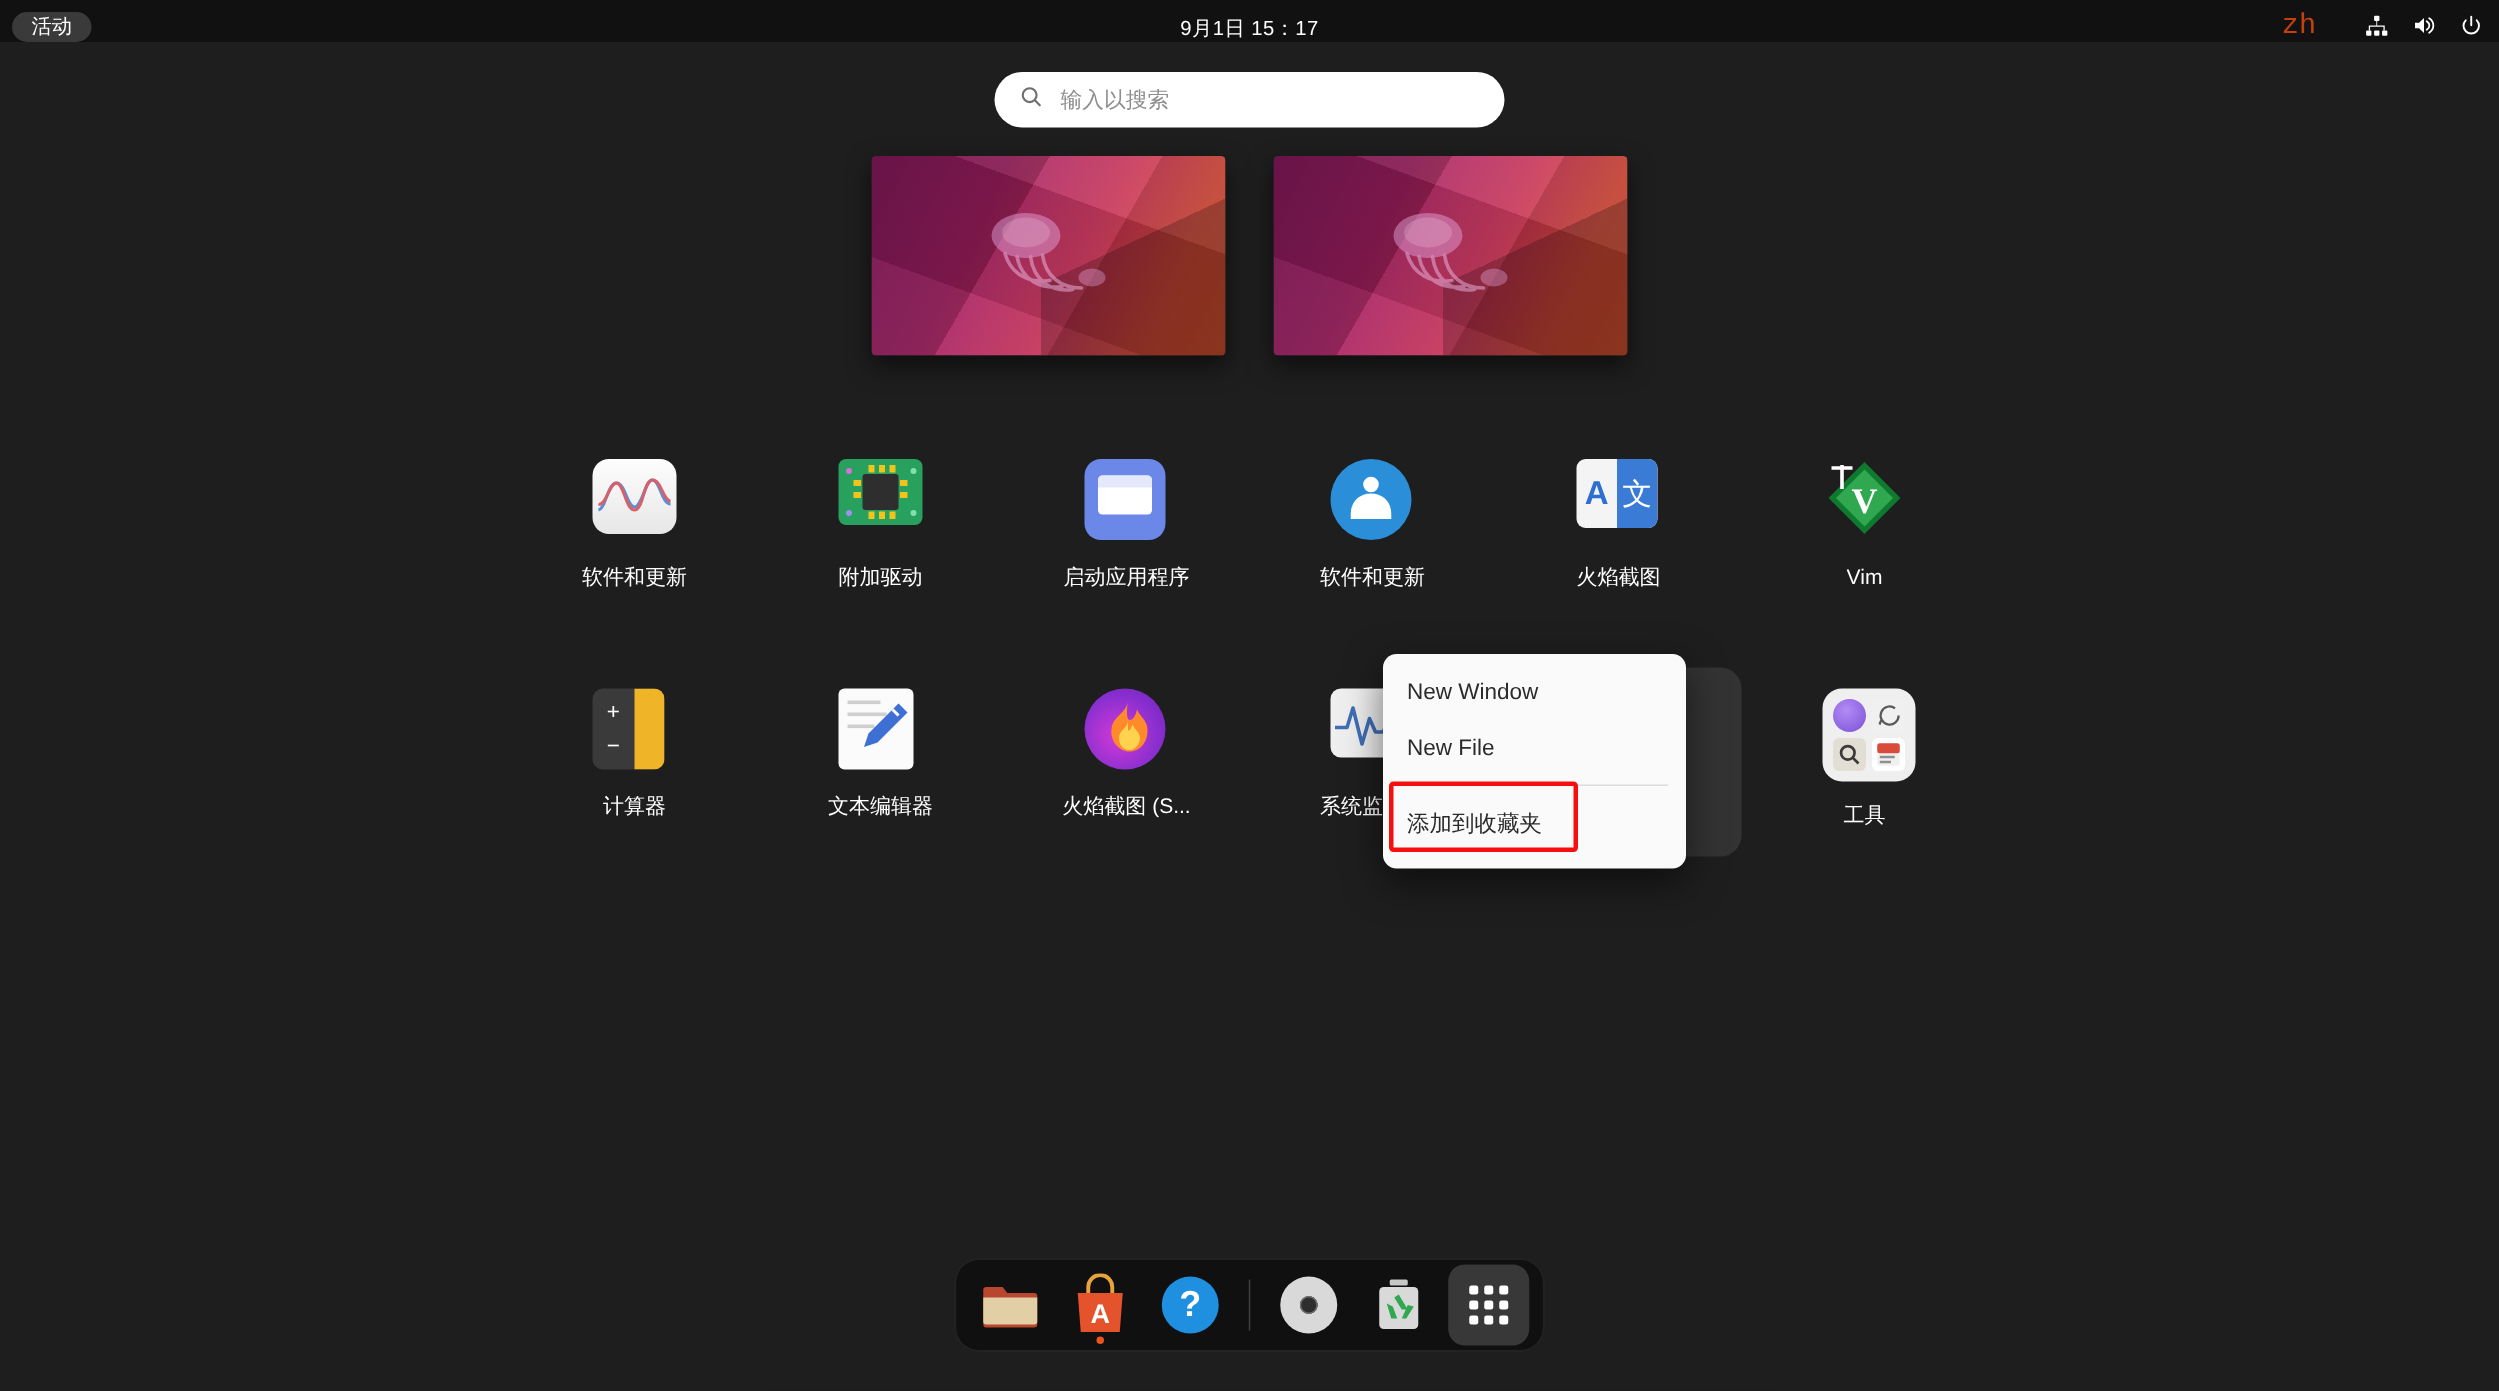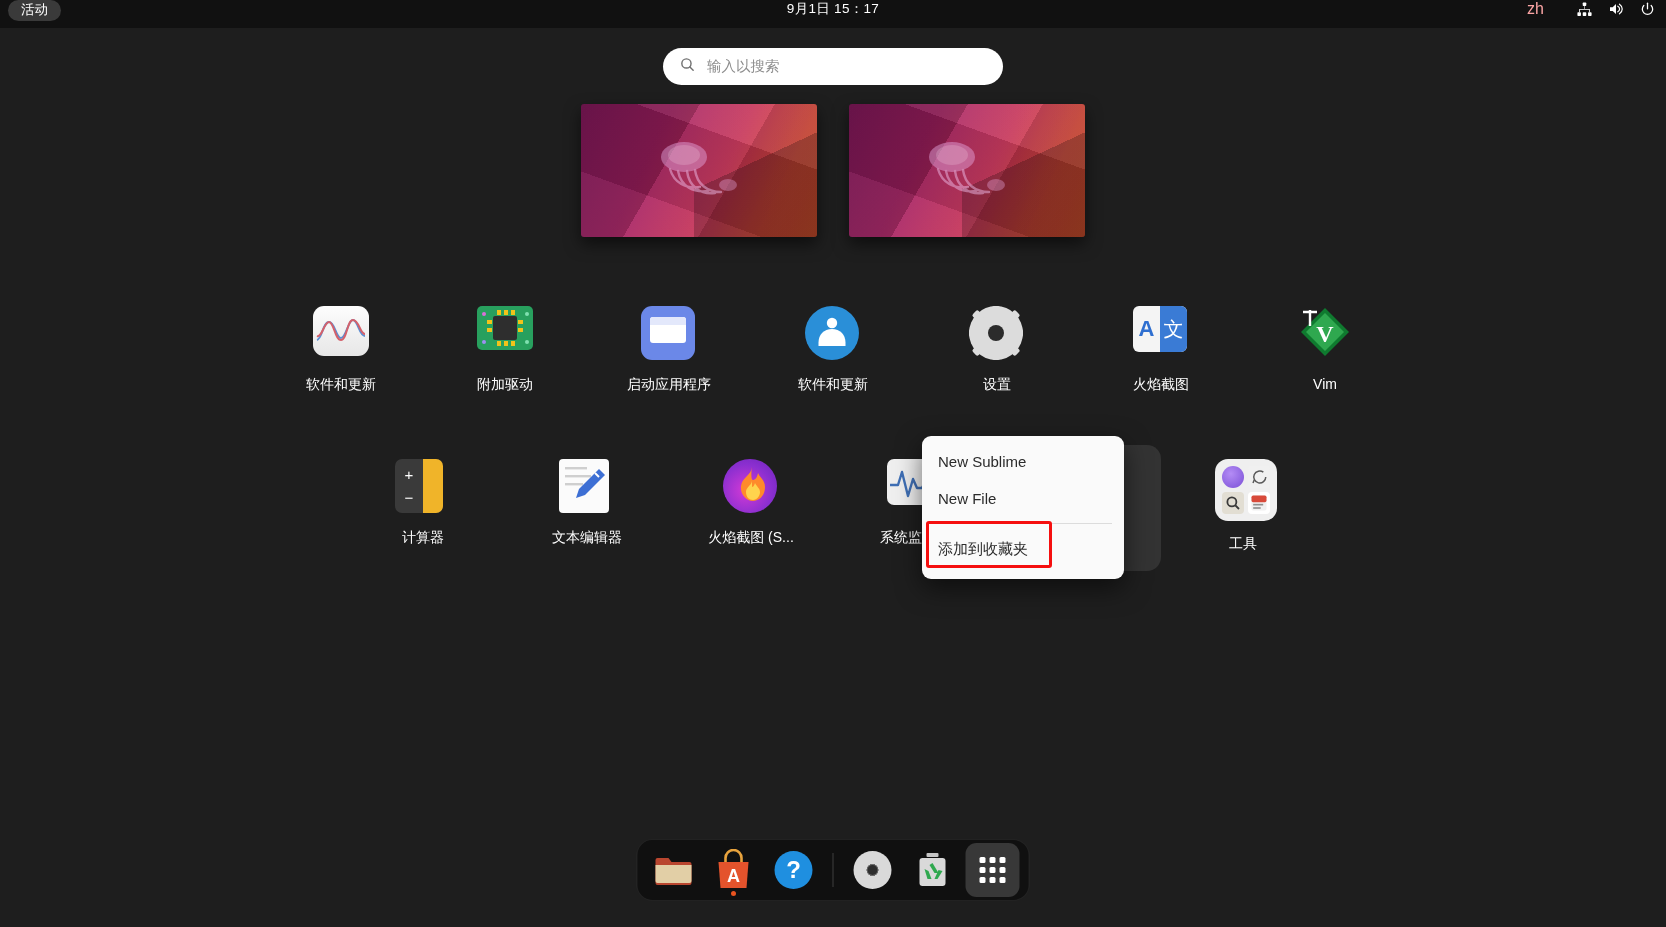--- a/index.html
+++ b/index.html
@@ -8,32 +8,32 @@
     background:#1f1f1f;
     font-family:"Liberation Sans","DejaVu Sans",sans-serif;
     overflow:hidden;
     -webkit-font-smoothing:antialiased;
   }
   #desktop { position:relative; width:1666px; height:927px; background:#1e1e1e; }
 
   
   .topbar {
     position:absolute; top:0; left:0; width:1666px; height:28px;
-    background:#111111; display:flex; align-items:flex-start; z-index:50;
+    background:#111111; display:flex; align-items:flex-end; z-index:50;
   }
   .activities {
     margin-left:8px; padding:3px 13px 4px; border-radius:14px;
     background:#3a3a3a; color:#ffffff; font-size:13.5px; line-height:1;
   }
   .clock {
     position:absolute; left:50%; transform:translateX(-50%);
     color:#ffffff; font-size:13.5px; letter-spacing:.3px; white-space:nowrap;
   }
   .tray { position:absolute; right:10px; display:flex; align-items:center; gap:14px; }
-  .tray .lang { color:#fca5a5; font-size:16px; margin-right:18px; }
+  .tray .lang { color:#c2410c; font-size:19px; margin-right:18px;font-family:Liberation Mono, monospace; }
   .tray svg { display:block; }
 
   
   .searchwrap { position:absolute; top:48px; left:0; width:1666px; display:flex; justify-content:center; }
   .search {
     width:340px; height:37px; background:#ffffff; border-radius:19px;
     display:flex; align-items:center; padding:0 16px; gap:11px;
   }
   .search .ph { color:#8d8d8d; font-size:14.5px;text-align:center; }
 
@@ -257,40 +257,20 @@
           <div class="ic-softupd">
             <svg width="54" height="54" viewBox="0 0 54 54" style="position:absolute;left:0;top:0">
               <circle cx="27" cy="17" r="5.2" fill="#ffffff"></circle>
               <path d="M27 23c-8 0-13.5 5.6-13.5 13.5V40h27v-3.5C40.5 28.6 35 23 27 23z" fill="#ffffff"></path>
             </svg>
           </div>
         </div>
         <div class="caption">软件和更新</div>
       </div>
 
-      <div class="cell">
-        <div class="icon64">
-          <div class="ic-settings">
-            <svg width="54" height="54" viewBox="0 0 54 54" style="position:absolute;left:0;top:0">
-              <g fill="#dcdcdc">
-                <rect x="23" y="0" width="8" height="10" rx="2"></rect>
-                  <rect x="23" y="44" width="8" height="10" rx="2"></rect>
-                <rect x="0" y="23" width="10" height="8" rx="2"></rect>
-                  <rect x="44" y="23" width="10" height="8" rx="2"></rect>
-                <rect x="5" y="5" width="8" height="10" rx="2" transform="rotate(-45 9 10)"></rect>
-                <rect x="41" y="5" width="8" height="10" rx="2" transform="rotate(45 45 10)"></rect>
-                <rect x="5" y="39" width="8" height="10" rx="2" transform="rotate(45 9 44)"></rect>
-                <rect x="41" y="39" width="8" height="10" rx="2" transform="rotate(-45 45 44)"></rect>
-              </g>
-            </svg>
-            <div class="hole"></div>
-          </div>
-        </div>
-        <div class="caption">设置</div>
-      </div>
 
       <div class="cell">
         <div class="icon64">
           <div class="ic-lang">
               <div class="a">A</div>
               <div class="b">文</div>
             </div>
         </div>
         <div class="caption">火焰截图</div>
       </div>
@@ -401,21 +381,21 @@
               </svg>
             </div>
           </div>
         </div>
         <div class="caption">工具</div>
       </div>
     </div>
   </div>
 
   <div class="ctx">
-    <div class="ctx-item">New Sublime</div>
+    <div class="ctx-item">New Window</div>
     <div class="ctx-item">New File</div>
     <div class="ctx-sep"></div>
     <div class="ctx-item hl">添加到收藏夹</div>
   </div>
   <div class="redbox"></div>
 
   <div class="dock">
 
     <div class="dock-item">
       <div class="ic-files">

